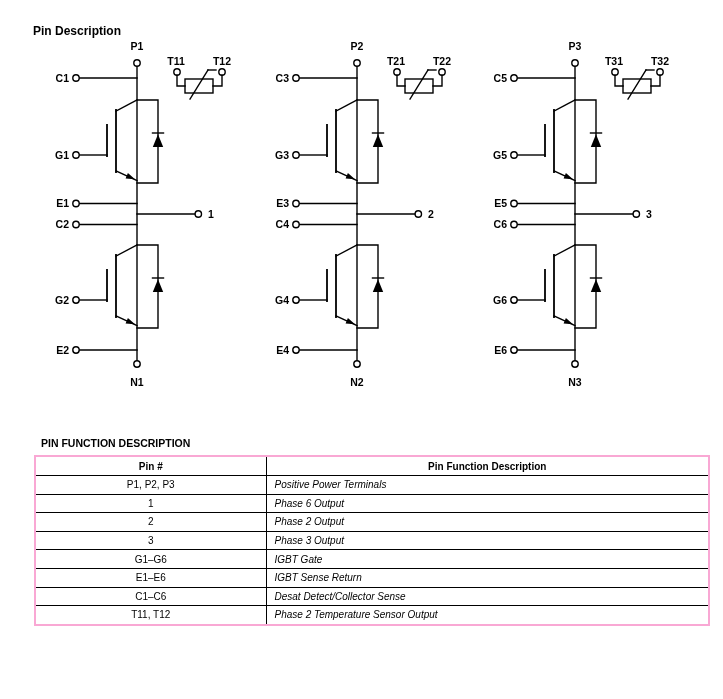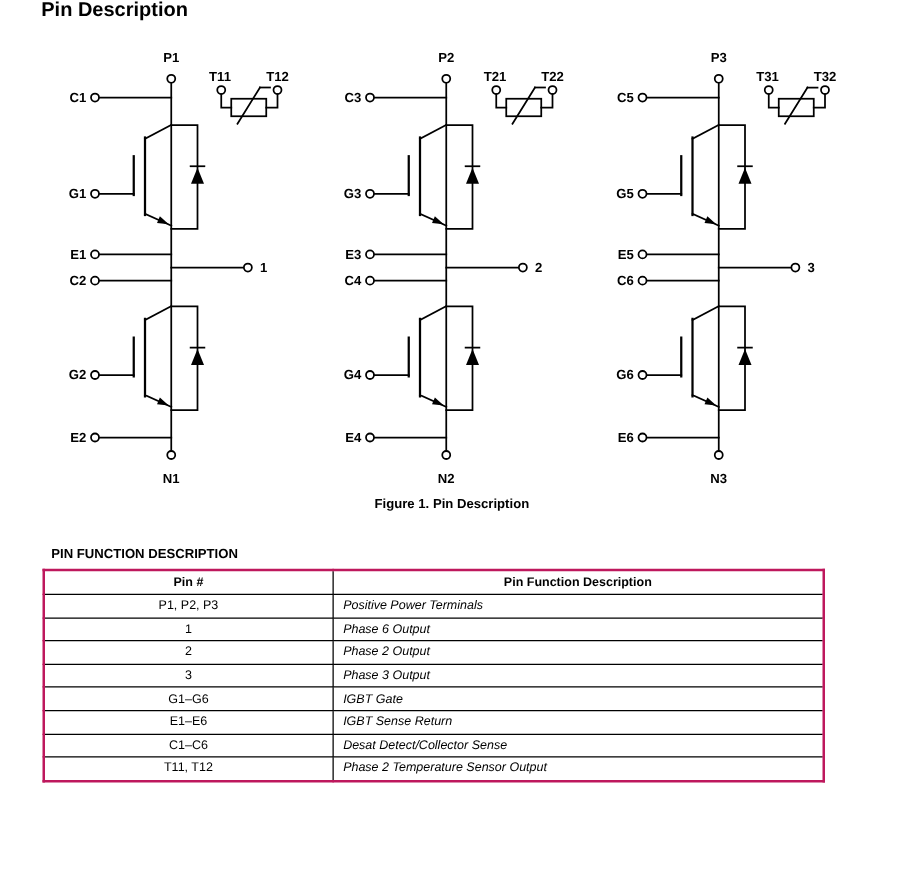--- a/index.html
+++ b/index.html
@@ -1,29 +1,29 @@
 <!DOCTYPE html>
 <html><head>
 <meta charset="utf-8">
 <style>
   html,body { margin:0; padding:0; background:#ffffff; }
   .page {
     position:relative; width:723px; height:699px; background:#ffffff;
     font-family:"Liberation Sans", sans-serif; color:#000; overflow:hidden;
   }
-  .doc-title { position:absolute; left:33px; top:0; font-size:16px; font-weight:bold; }
+  .doc-title { position:absolute; left:33px; top:24px; font-size:12px; font-weight:bold; }
   .diagram { position:absolute; left:0; top:0; }
   .lbl { font:bold 10.5px "Liberation Sans", sans-serif; fill:#000; stroke:none; }
   .fig-caption { position:absolute; left:0; top:397px; width:723px; text-align:center;
                  font-size:10.5px; font-weight:bold; }
   .table-title { position:absolute; left:41px; top:437px; font-size:10.5px; font-weight:bold; }
   table.pin-table {
-    position:absolute; left:34px; top:455px; width:626px;
+    position:absolute; left:34px; top:455px; width:676px;
     border-collapse:collapse; table-layout:fixed; font-size:10px; color:#000;
-    border:2px solid #be185d;
+    border:2px solid #f9a8d4;
   }
   .pin-table th, .pin-table td { border:1.5px solid #000; padding:0; overflow:hidden; white-space:nowrap; }
   .pin-table th { height:18px; font-weight:bold; text-align:center; font-size:10px; }
   .pin-table td { height:17.6px; }
   .pin-table td.pin { text-align:center; }
   .pin-table td.desc { text-align:left; padding-left:8px;font-style:italic; }
 </style>
 </head>
 <body>
 
@@ -140,21 +140,20 @@
       <text class="lbl" x="507" y="158.5" text-anchor="end">G5</text>
       <text class="lbl" x="507" y="207" text-anchor="end">E5</text>
       <text class="lbl" x="646" y="217.5" text-anchor="start">3</text>
       <text class="lbl" x="507" y="228" text-anchor="end">C6</text>
       <text class="lbl" x="507" y="303.5" text-anchor="end">G6</text>
       <text class="lbl" x="507" y="353.5" text-anchor="end">E6</text>
       <text class="lbl" x="575" y="386" text-anchor="middle">N3</text>
     </g>
   </svg>
 
-  <div class="fig-caption">Figure 1. Pin Description</div>
 
   <div class="table-title">PIN FUNCTION DESCRIPTION</div>
 
   <table class="pin-table">
     <colgroup>
         <col style="width:231px">
         <col>
       </colgroup>
     <thead>
       <tr>

